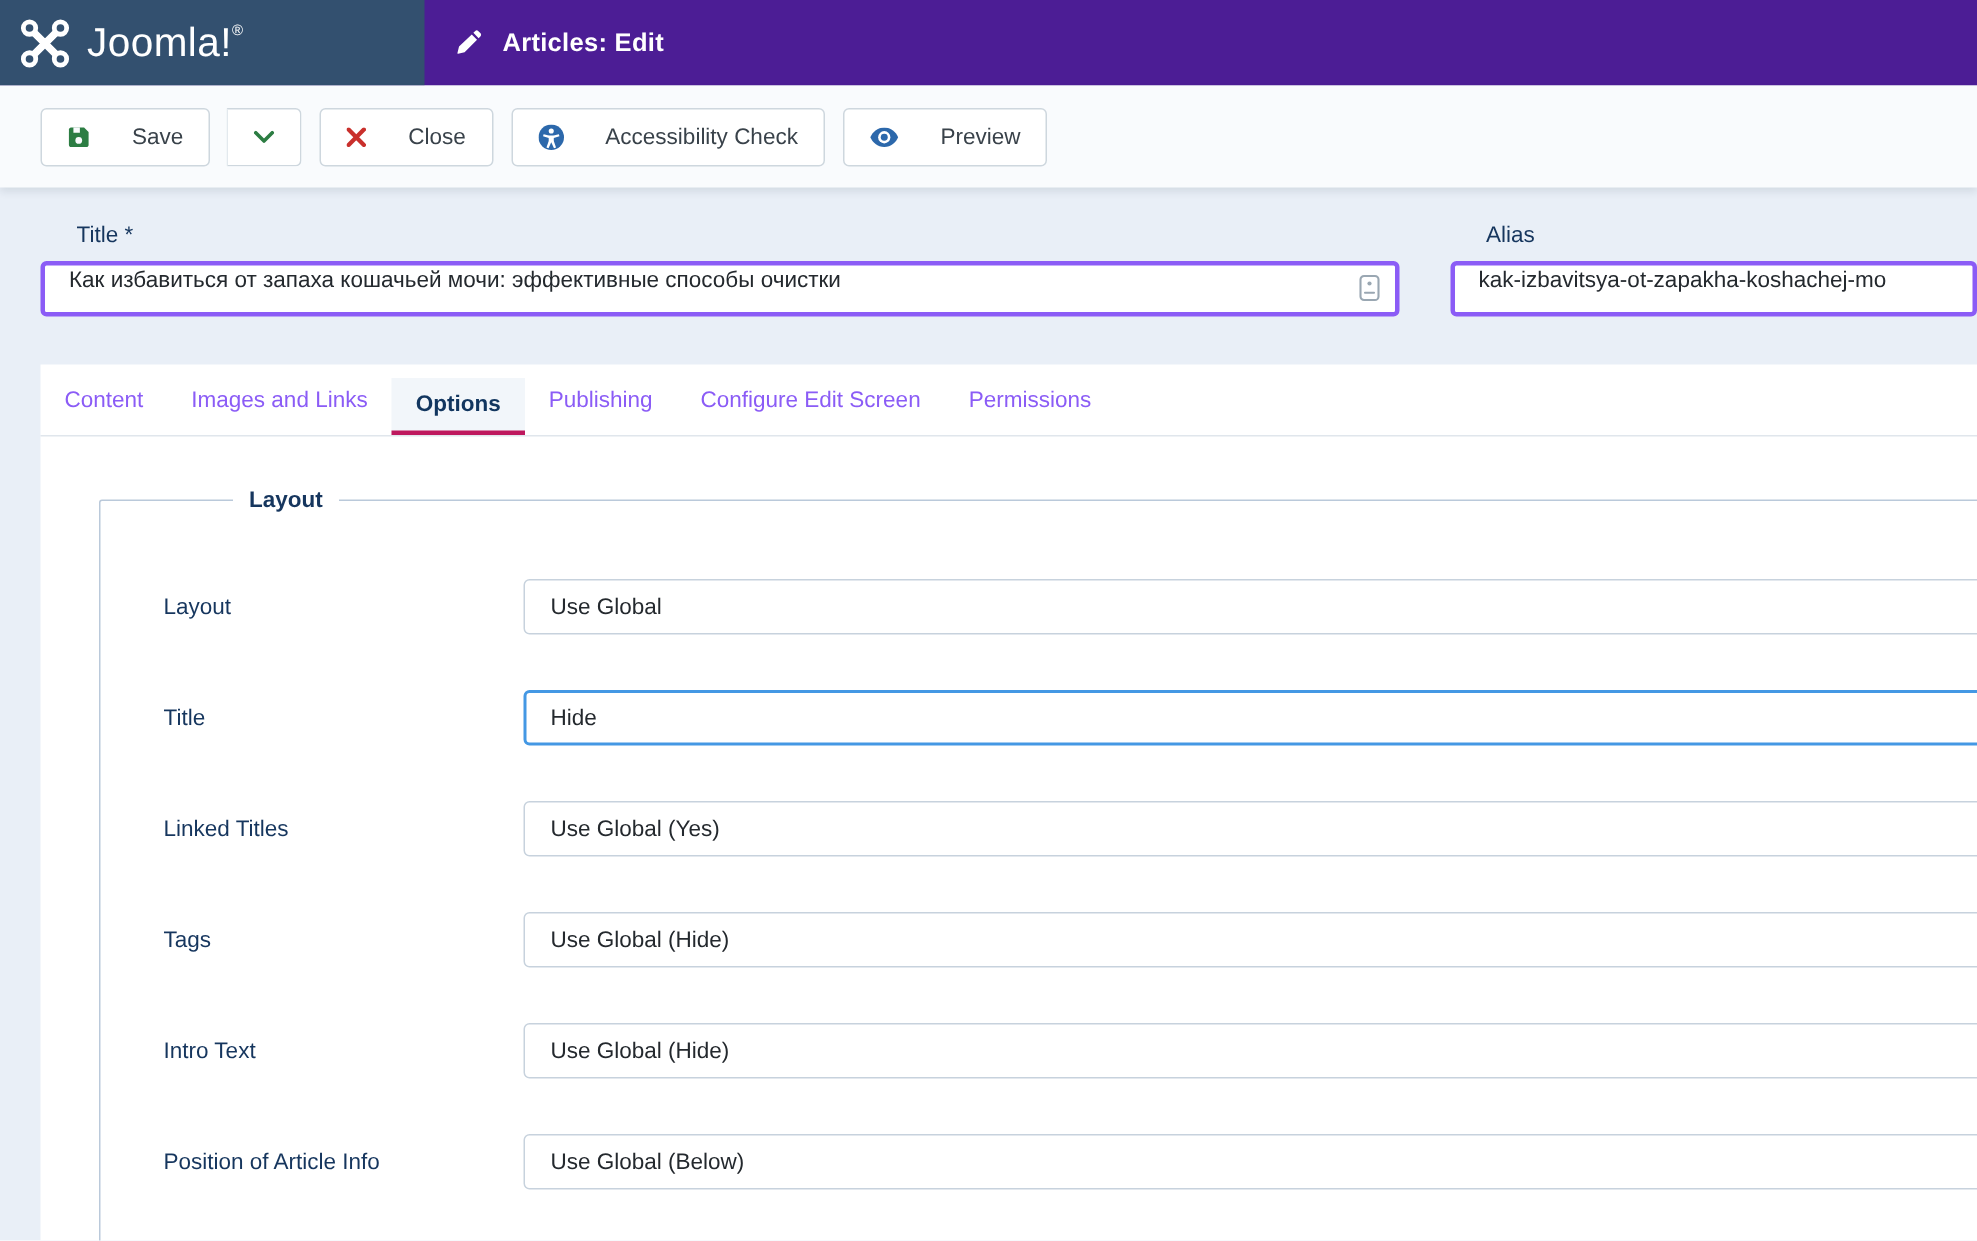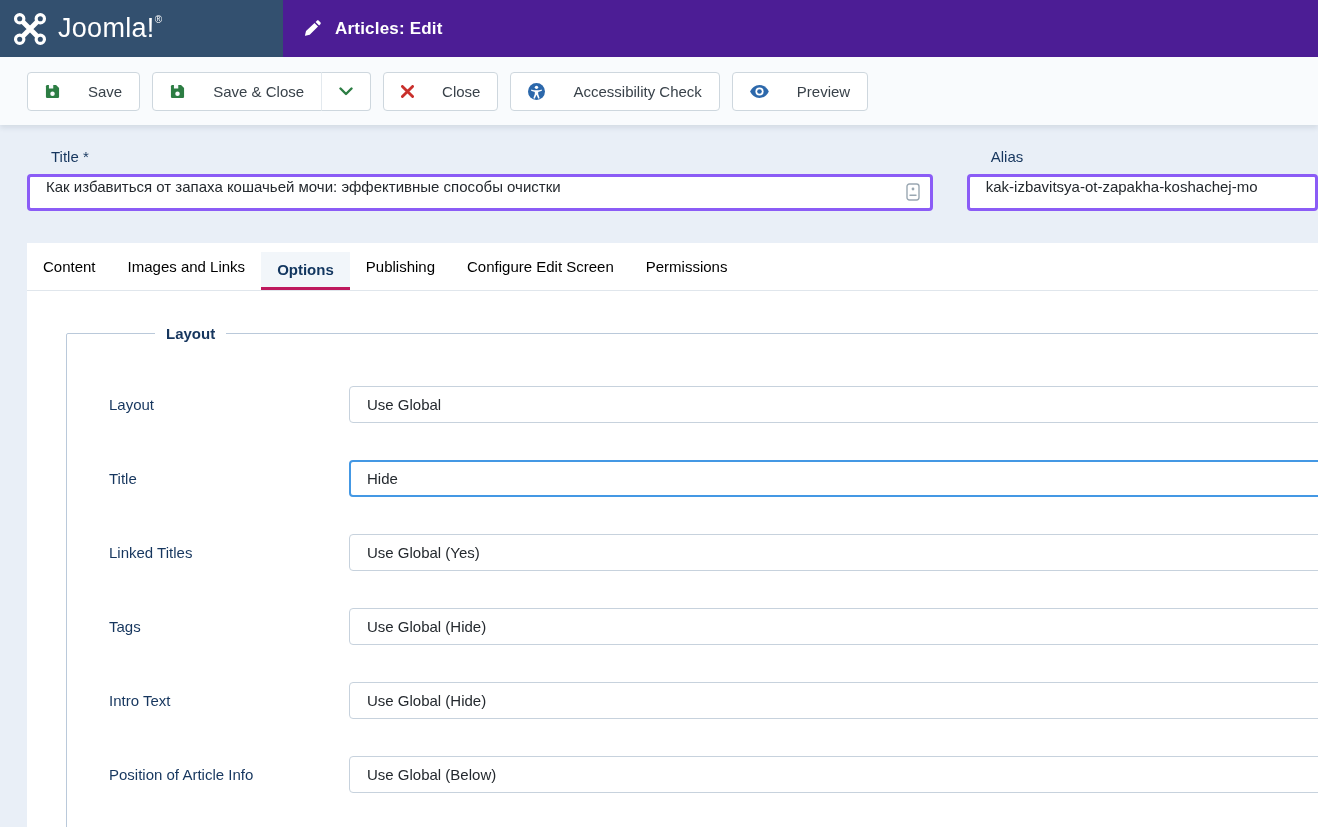--- a/index.html
+++ b/index.html
@@ -58,21 +58,21 @@
   }
   .alias-col .text-input { padding-right: 12px; }
   .input-method-badge { position: absolute; right: 13px; top: 9px; }
 
   
   .content-card { margin-left: 27px; background: #fff; height: 584px; }
 
   .tabs { height: 48px; display: flex; border-bottom: 1px solid #e0e6ec; }
   .tab {
     display: flex; align-items: center; padding: 0 16px;
-    font-size: 15px; color: #000000; cursor: pointer; white-space: nowrap;
+    font-size: 15px; color: #8b5cf6; cursor: pointer; white-space: nowrap;
   }
   .tab.active {
     align-self: flex-end; height: 38px;
     background: #f2f6fa; color: #12365f; font-weight: 700;
     border-bottom: 3px solid #be185d;
   }
 
   .tab-content { padding-top: 34px; }
   .layout-fieldset {
     margin-left: 39px; width: 1400px; height: 600px;
@@ -128,30 +128,20 @@
       <svg width="15" height="15" viewBox="0 0 16 16">
         <path fill="#2c7d43" d="M1 2.5C1 1.7 1.7 1 2.5 1h9.3L15 4.2v9.3c0 .8-.7 1.5-1.5 1.5h-11C1.7 15 1 14.3 1 13.5V2.5z"></path>
         <rect x="4.2" y="1" width="4.6" height="3.8" fill="#f9fbfd"></rect>
         <circle cx="8" cy="10.3" r="2.4" fill="#f9fbfd"></circle>
       </svg>
     </span>
     <span>Save</span>
   </button>
 
   <span class="btn-group">
-    <button class="btn main">
-      <span class="icon">
-        <svg width="15" height="15" viewBox="0 0 16 16">
-          <path fill="#2c7d43" d="M1 2.5C1 1.7 1.7 1 2.5 1h9.3L15 4.2v9.3c0 .8-.7 1.5-1.5 1.5h-11C1.7 15 1 14.3 1 13.5V2.5z"></path>
-          <rect x="4.2" y="1" width="4.6" height="3.8" fill="#f9fbfd"></rect>
-          <circle cx="8" cy="10.3" r="2.4" fill="#f9fbfd"></circle>
-        </svg>
-      </span>
-      <span>Save &amp; Close</span>
-    </button>
     <button class="btn caret">
       <span class="icon">
         <svg width="14" height="9" viewBox="0 0 14 9">
           <path d="M1.5 1.5l5.5 5.5 5.5-5.5" stroke="#2c7d43" stroke-width="2.4" fill="none" stroke-linecap="round" stroke-linejoin="round"></path>
         </svg>
       </span>
     </button>
   </span>
 
   <button class="btn">

